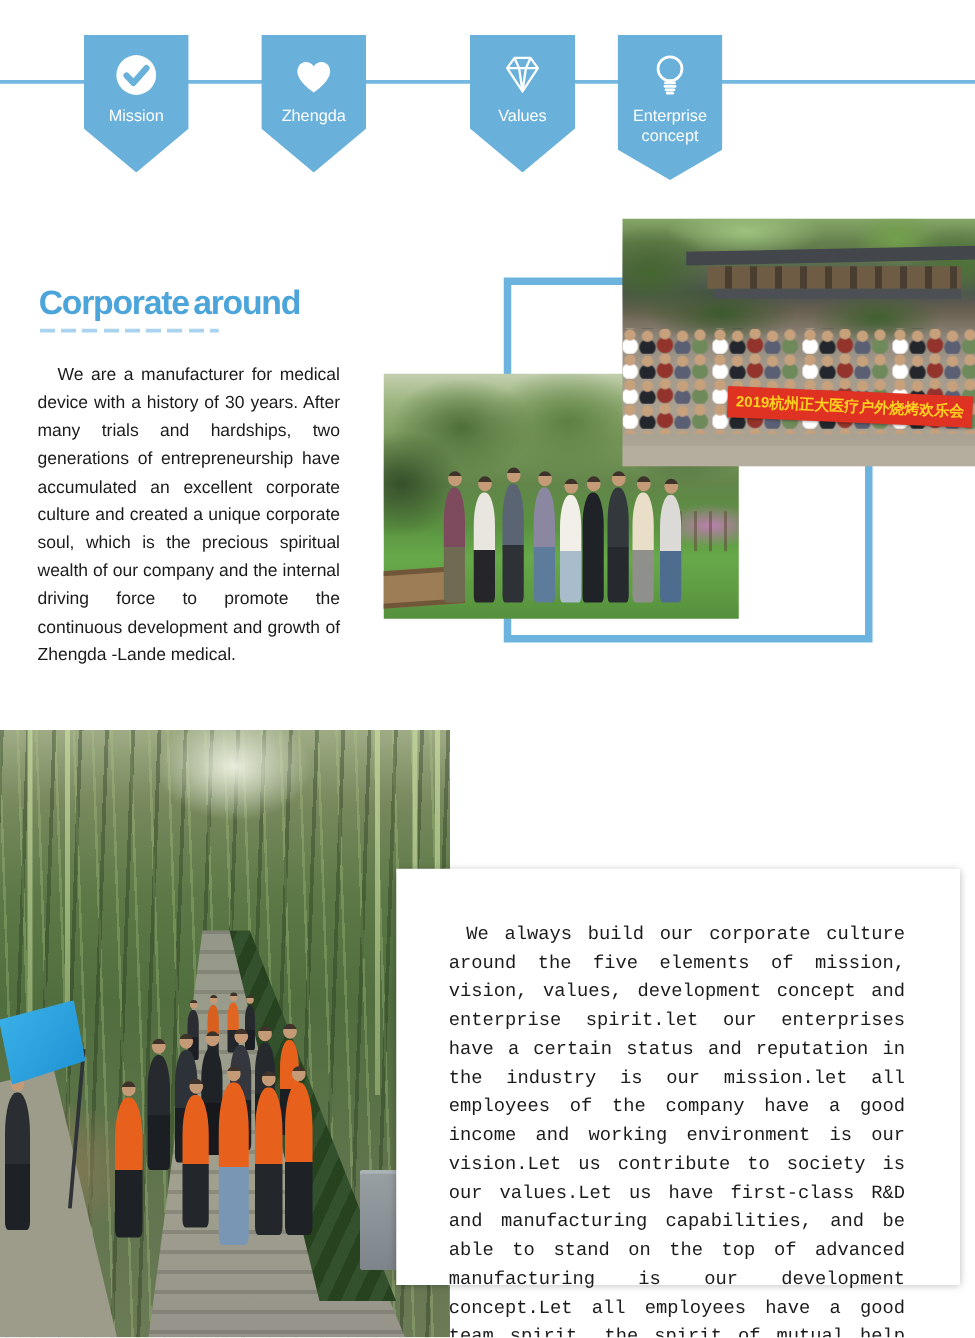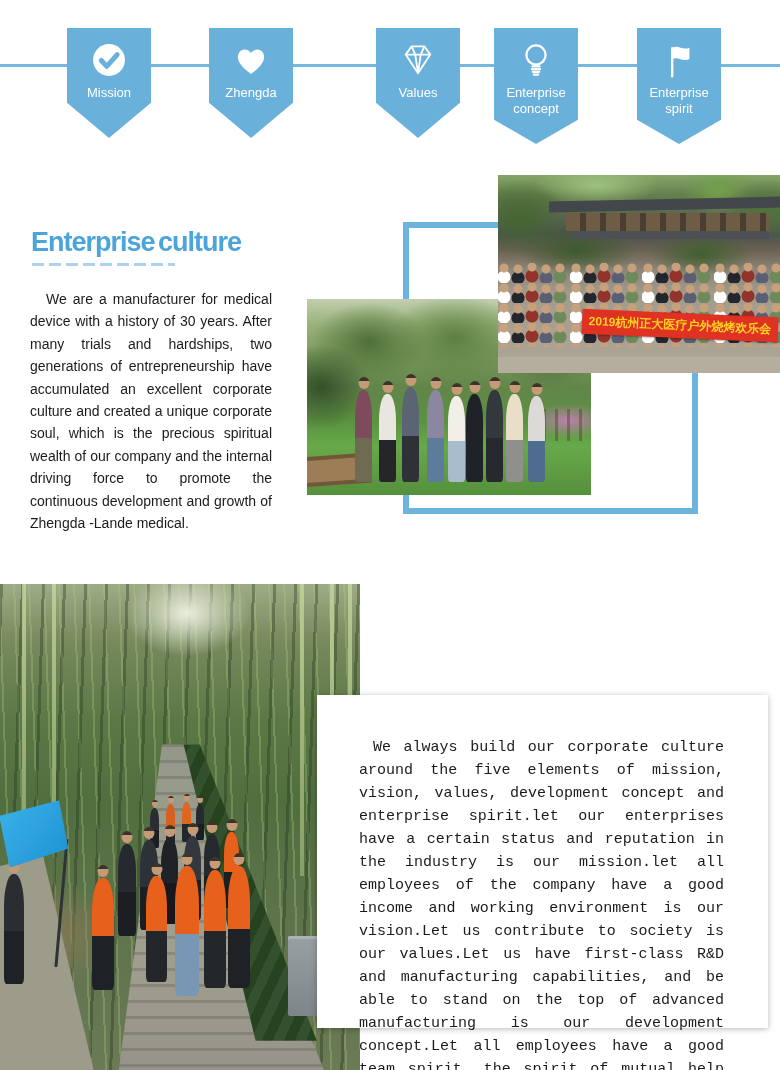--- a/index.html
+++ b/index.html
@@ -154,29 +154,22 @@
   <div class="badge tall" id="badge-4">
     <svg viewBox="0 0 44 44" width="40" height="40">
       <g fill="none" stroke="#fff" stroke-width="2.4" stroke-linecap="round">
         <circle cx="22" cy="16.5" r="10.5"></circle>
         <path d="M18 29h8M17.5 32h9M18.5 35h7M19.5 38h5"></path>
       </g>
     </svg>
     <div class="blabel">Enterprise concept</div>
   </div>
 
-  <div class="badge tall" id="badge-5">
-    <svg viewBox="0 0 44 44" width="40" height="40">
-      <path d="M14.5 9v31" stroke="#fff" stroke-width="2.6" stroke-linecap="round" fill="none"></path>
-      <path d="M14.5 9c6-4.5 11 3 19-.5V21c-8 3.5-13-4-19 .5z" fill="#fff"></path>
-    </svg>
-    <div class="blabel">Enterprise spirit</div>
-  </div>
-
-  <h2 id="culture-heading" style="margin:0;">Enterprise culture</h2>
+
+  <h2 id="culture-heading" style="margin:0;">Corporate around</h2>
   <div id="heading-dashes"></div>
   <p id="culture-para">We are a manufacturer for medical device with a history of 30 years. After many trials and hardships, two generations of entrepreneurship have accumulated an excellent corporate culture and created a unique corporate soul, which is the precious spiritual wealth of our company and the internal driving force to promote the continuous development and growth of Zhengda -Lande medical.</p>
 
   <div id="blue-frame"></div>
 
   <div class="photo" id="photo-group">
     <div class="gp-fence"></div>
     <div class="gp-sandbox"></div>
     <div class="fig" style="left:48px;top:91px;width:17px;height:92px;background:linear-gradient(180deg,#7e4a5e 0 52%,#6f6a52 52% 100%);"></div>
     <div class="fig" style="left:72px;top:95px;width:17px;height:88px;background:linear-gradient(180deg,#e9e5df 0 52%,#26262a 52% 100%);"></div>

